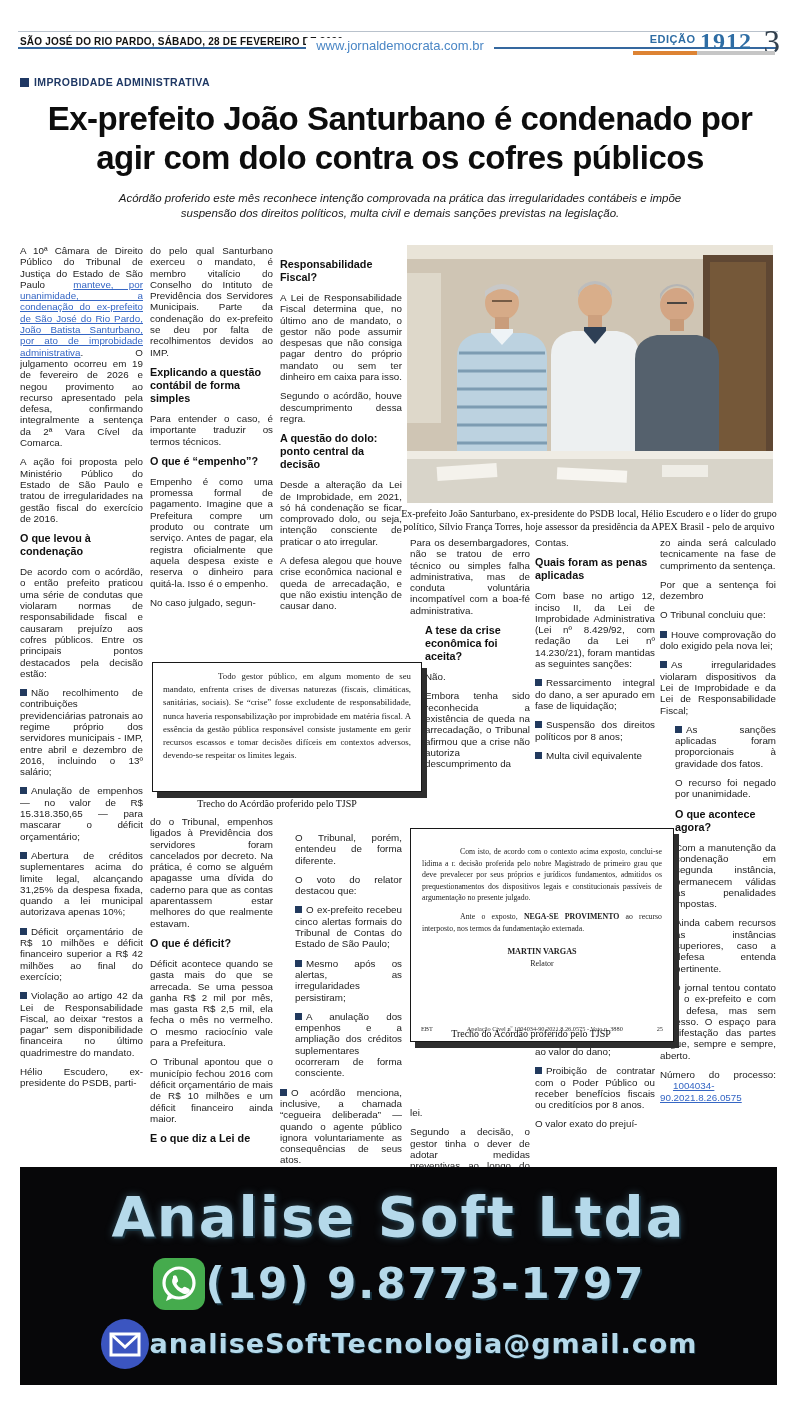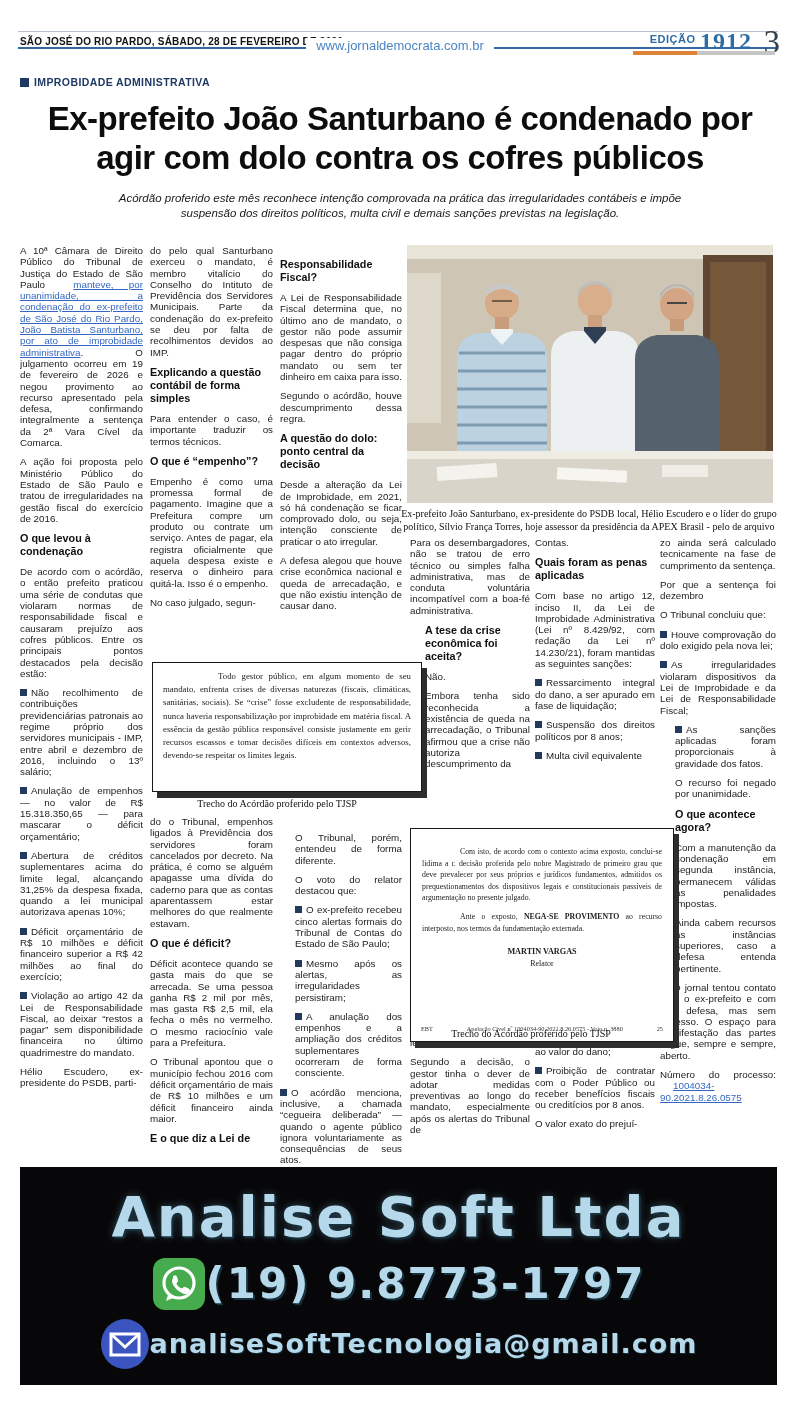--- a/index.html
+++ b/index.html
@@ -193,21 +193,21 @@
       <div class="blk b"><span class="sq"></span><span>Houve comprovação do dolo exigido pela nova lei;</span></div>
       <div class="blk b"><span class="sq"></span><span>As irregularidades violaram dispositivos da Lei de Improbidade e da Lei de Responsabilidade Fiscal;</span></div>
       <div class="blk b ind"><span class="sq"></span><span>As sanções aplicadas foram proporcionais à gravidade dos fatos.</span></div>
       <div class="blk p ind"><span>O recurso foi negado por unanimidade.</span></div>
       <div class="blk h ind"><span>O que acontece agora?</span></div>
       <div class="blk p ind"><span>Com a manutenção da condenação em segunda instância, permanecem válidas as penalidades impostas.</span></div>
       <div class="blk p ind"><span>Ainda cabem recursos às instâncias superiores, caso a defesa entenda pertinente.</span></div>
       <div class="blk p fi"><span>O jornal tentou contato com o ex-prefeito e com sua defesa, mas sem sucesso. O espaço para manifestação das partes segue, sempre e sempre, aberto.</span></div>
       <div class="blk p"><span>Número do processo: </span><span class="link">1004034-90.2021.8.26.0575</span></div>
     </div>
-  <div class="col" style="left:410px;top:1037px;width:120px;height:117px;">
+  <div class="col" style="left:410px;top:1107px;width:120px;height:117px;">
       <div class="blk p"><span>lei.</span></div>
       <div class="blk p"><span>Segundo a decisão, o gestor tinha o dever de adotar medidas preventivas ao longo do mandato, especialmente após os alertas do Tribunal de</span></div>
     </div>
   <div class="col" style="left:535px;top:1046px;width:120px;height:117px;">
       <div class="blk p"><span>ao valor do dano;</span></div>
       <div class="blk b"><span class="sq"></span><span>Proibição de contratar com o Poder Público ou receber benefícios fiscais ou creditícios por 8 anos.</span></div>
       <div class="blk p"><span>O valor exato do prejuí-</span></div>
     </div>
 
   <div class="qbox" id="box1">

